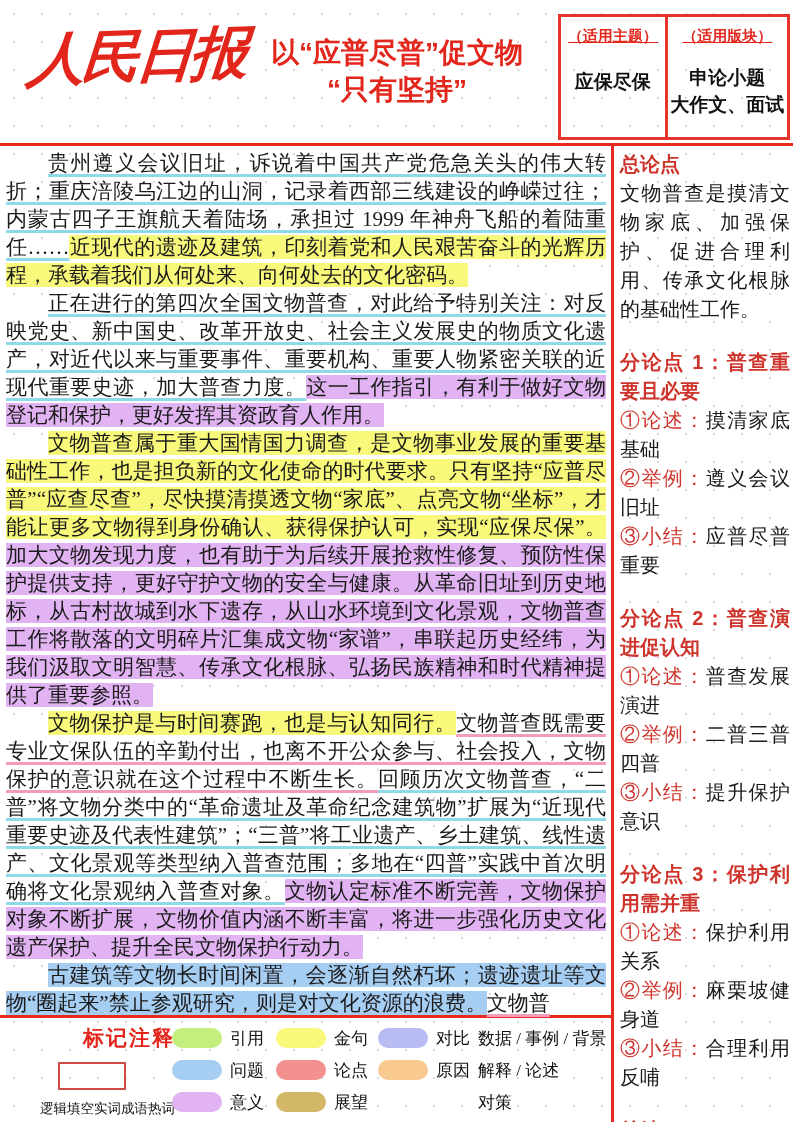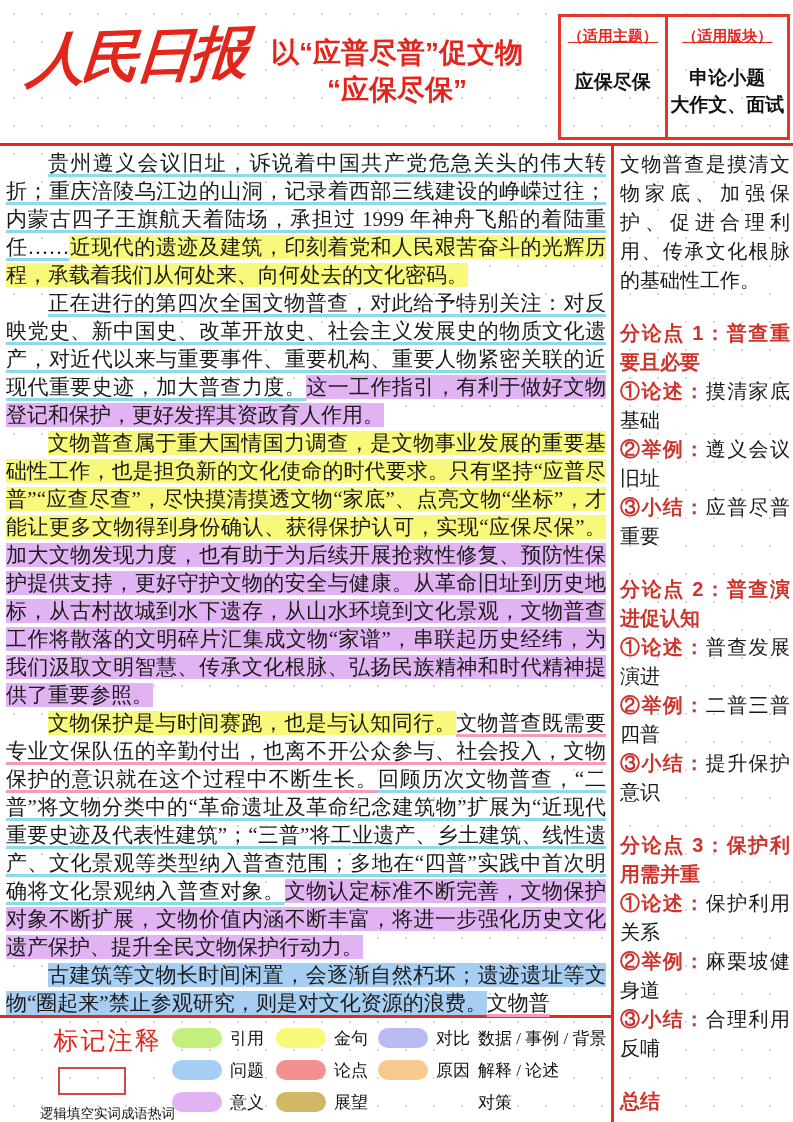--- a/index.html
+++ b/index.html
@@ -67,28 +67,28 @@
   .sidebar {
     position:absolute; left:620px; top:150px; width:170px; height:970px;
     font-size:20px; line-height:29px; color:#1a1a1a; text-align:justify;
   }
   .sb-section { margin-bottom:24px; }
   .sb-heading {
     font-family:"Liberation Sans", sans-serif; font-weight:bold;
     color:#cd342b; font-size:20px; line-height:29px;
   }
   .sb-label {
-    font-family:"Liberation Sans", sans-serif; font-weight:bold;
+    font-family:"Liberation Sans", sans-serif; font-weight:normal;
     color:#cd342b;
   }
   
   .legend { position:absolute; left:0; top:1020px; width:611px; height:102px; }
   .legend-left { position:absolute; left:40px; top:4px; width:135px; }
   .legend-title {
-    font-weight:normal; font-size:25px; color:#e2261c; letter-spacing:2px; text-align:center;
+    font-weight:bold; font-size:21px; color:#e2261c; letter-spacing:2px; text-align:right;
   }
   .legend-box { margin:10px 0 0 18px; width:68px; height:28px; border:2px solid #cf4a44; background:transparent; }
   .legend-note { margin-top:10px; font-size:13.5px; color:#111; white-space:nowrap; }
   .legend-grid {
     position:absolute; left:172px; top:2px;
     display:grid; grid-template-columns:100px 98px 96px 160px;
     grid-auto-rows:32px; align-items:center; column-gap:4px;
   }
   .lg-cell { display:flex; align-items:center; }
   .pill { display:inline-block; width:50px; height:20px; border-radius:10px; margin-right:8px; flex:none; }
@@ -96,21 +96,21 @@
 </style>
 </head>
 <body>
 
 <div class="page">
 
   <div class="header">
     <div class="logo">人民日报</div>
     <div class="title-block">
       <div class="title-line">以“应普尽普”促文物</div>
-      <div class="title-line">“应保尽保”</div>
+      <div class="title-line">“只有坚持”</div>
     </div>
     <div class="tag-boxes">
       <div class="tag-box">
         <div class="tag-label">（适用主题）</div>
         <div class="tag-value">应保尽保</div>
       </div>
       <div class="tag-box">
         <div class="tag-label">（适用版块）</div>
         <div class="tag-value two-line">
           <div>申论小题</div>
@@ -127,20 +127,21 @@
   <main class="article">
       <p class="para"><span class="seg ul-cyan">贵州遵义会议旧址，诉说着中国共产党危急关头的伟大转折；重庆涪陵乌江边的山洞，记录着西部三线建设的峥嵘过往；内蒙古四子王旗航天着陆场，承担过 1999 年神舟飞船的着陆重任……</span><span class="seg hl-yellow">近现代的遗迹及建筑，印刻着党和人民艰苦奋斗的光辉历程，承载着我们从何处来、向何处去的文化密码。</span></p>
       <p class="para"><span class="seg ul-cyan">正在进行的第四次全国文物普查，对此给予特别关注：对反映党史、新中国史、改革开放史、社会主义发展史的物质文化遗产，对近代以来与重要事件、重要机构、重要人物紧密关联的近现代重要史迹，加大普查力度。</span><span class="seg hl-purple">这一工作指引，有利于做好文物登记和保护，更好发挥其资政育人作用。</span></p>
       <p class="para"><span class="seg hl-yellow">文物普查属于重大国情国力调查，是文物事业发展的重要基础性工作，也是担负新的文化使命的时代要求。只有坚持“应普尽普”“应查尽查”，尽快摸清摸透文物“家底”、点亮文物“坐标”，才能让更多文物得到身份确认、获得保护认可，实现“应保尽保”。</span><span class="seg hl-purple">加大文物发现力度，也有助于为后续开展抢救性修复、预防性保护提供支持，更好守护文物的安全与健康。从革命旧址到历史地标，从古村故城到水下遗存，从山水环境到文化景观，文物普查工作将散落的文明碎片汇集成文物“家谱”，串联起历史经纬，为我们汲取文明智慧、传承文化根脉、弘扬民族精神和时代精神提供了重要参照。</span></p>
       <p class="para"><span class="seg hl-yellow">文物保护是与时间赛跑，也是与认知同行。</span><span class="seg ul-pink">文物普查既需要专业文保队伍的辛勤付出，也离不开公众参与、社会投入，文物保护的意识就在这个过程中不断生长。</span><span class="seg ul-cyan">回顾历次文物普查，“二普”将文物分类中的“革命遗址及革命纪念建筑物”扩展为“近现代重要史迹及代表性建筑”；“三普”将工业遗产、乡土建筑、线性遗产、文化景观等类型纳入普查范围；多地在“四普”实践中首次明确将文化景观纳入普查对象。</span><span class="seg hl-purple">文物认定标准不断完善，文物保护对象不断扩展，文物价值内涵不断丰富，将进一步强化历史文化遗产保护、提升全民文物保护行动力。</span></p>
       <p class="para"><span class="seg hl-blue">古建筑等文物长时间闲置，会逐渐自然朽坏；遗迹遗址等文物“圈起来”禁止参观研究，则是对文化资源的浪费。</span><span class="seg ul-pink">文物普</span></p>
     </main>
 
   <aside class="sidebar">
       <div class="sb-section">
+        <div class="sb-heading">总论点</div>
         <div class="sb-body">文物普查是摸清文物家底、加强保护、促进合理利用、传承文化根脉的基础性工作。</div>
       </div>
       <div class="sb-section">
         <div class="sb-heading">分论点 1：普查重要且必要</div>
         <div class="sb-item"><span class="sb-label">①论述：</span><span class="sb-text">摸清家底基础</span></div>
         <div class="sb-item"><span class="sb-label">②举例：</span><span class="sb-text">遵义会议旧址</span></div>
         <div class="sb-item"><span class="sb-label">③小结：</span><span class="sb-text">应普尽普重要</span></div>
       </div>
       <div class="sb-section">
         <div class="sb-heading">分论点 2：普查演进促认知</div>

